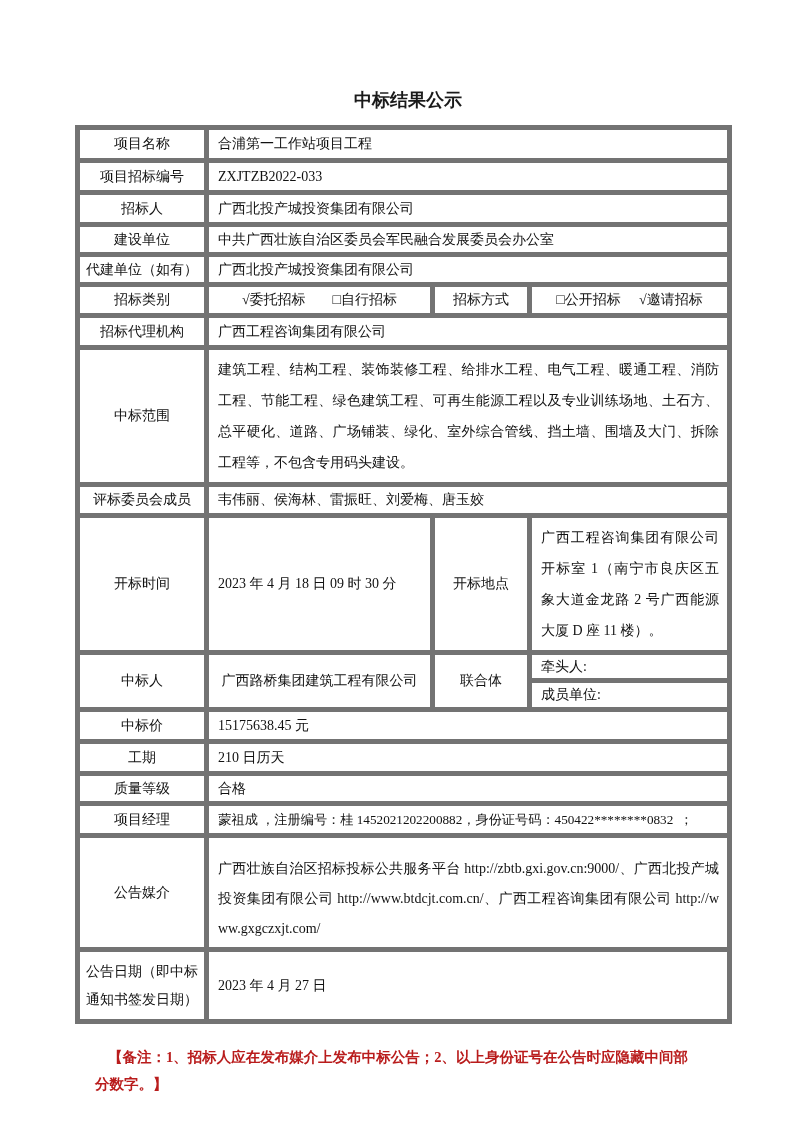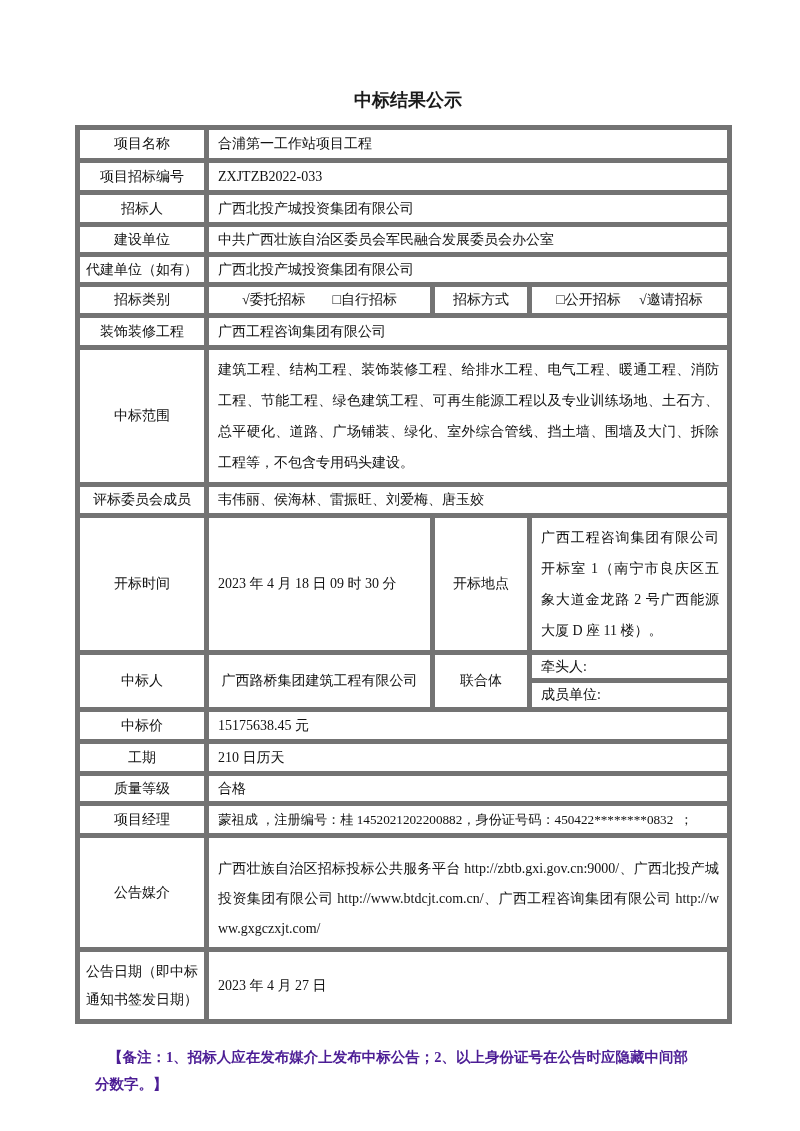--- a/index.html
+++ b/index.html
@@ -24,21 +24,21 @@
   td.label { text-align:center; padding:2px 3px; }
   td.label.wraplabel { padding:2px 1px; line-height:28px; }
   td.value { text-align:left; padding-left:9px; padding-right:6px; }
   td.center { text-align:center; }
   td.multiline { line-height:31px; text-align:justify; padding:4px 8px 4px 9px; word-break:break-all; }
   td.media { line-height:30px; padding:16px 8px 3px 9px;margin-left:36px; }
   td.tight { font-size:13.2px; white-space:pre; padding-left:6px; }
   .optwrap { display:flex; justify-content:space-evenly; width:100%; }
   .footer-note {
     margin:20px 0 0 95px; width:600px; text-indent:13px;
-    font-size:14.5px; line-height:27px; font-weight:bold; color:#4c1d95;
+    font-size:14.5px; line-height:27px; font-weight:bold; color:#b91c1c;
     word-break:break-all;
   }
 </style>
 </head>
 <body>
 
 <div class="page-title">中标结果公示</div>
 
 <table class="doc-table">
   <colgroup>
@@ -78,21 +78,21 @@
       </td>
       <td class="label">招标方式</td>
       <td>
         <div class="optwrap">
           <span>□公开招标</span>
           <span>√邀请招标</span>
         </div>
       </td>
     </tr>
     <tr style="height:32px">
-      <td class="label">装饰装修工程</td>
+      <td class="label">招标代理机构</td>
       <td class="value" colspan="3">广西工程咨询集团有限公司</td>
     </tr>
     <tr style="height:126px">
       <td class="label">中标范围</td>
       <td class="multiline" colspan="3">建筑工程、结构工程、装饰装修工程、给排水工程、电气工程、暖通工程、消防工程、节能工程、绿色建筑工程、可再生能源工程以及专业训练场地、土石方、总平硬化、道路、广场铺装、绿化、室外综合管线、挡土墙、围墙及大门、拆除工程等，不包含专用码头建设。</td>
     </tr>
     <tr style="height:31px">
       <td class="label">评标委员会成员</td>
       <td class="value" colspan="3">韦伟丽、侯海林、雷振旺、刘爱梅、唐玉姣</td>
     </tr>

